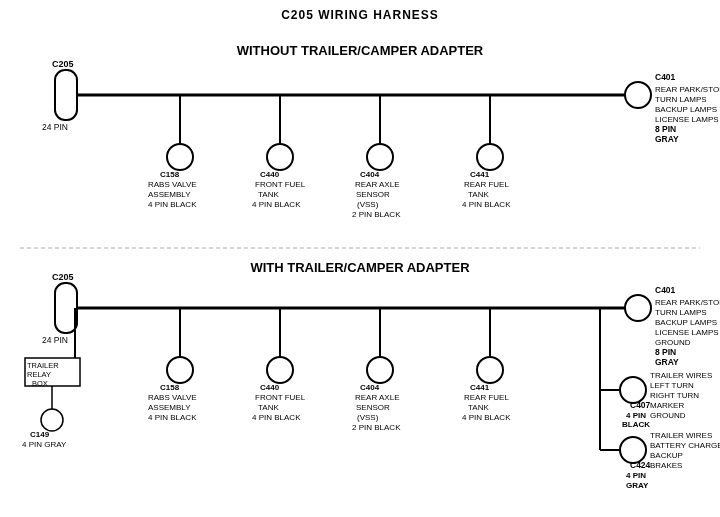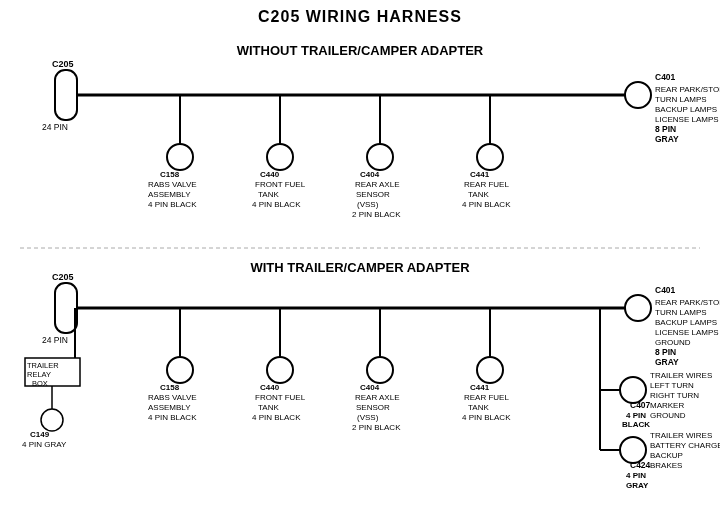--- a/index.html
+++ b/index.html
@@ -22,21 +22,21 @@
       position: absolute;
       top: 0; left: 0;
       width: 720px;
       height: 517px;
     }
     .title {
       position: absolute;
       top: 8px;
       left: 50%;
       transform: translateX(-50%);
-      font-size: 16px;
+      font-size: 12px;
       font-weight: bold;
       letter-spacing: 1px;
     }
   </style>
 </head>
 <body>
 
 <div class="diagram-container">
   <div class="title">C205 WIRING HARNESS</div>
 

